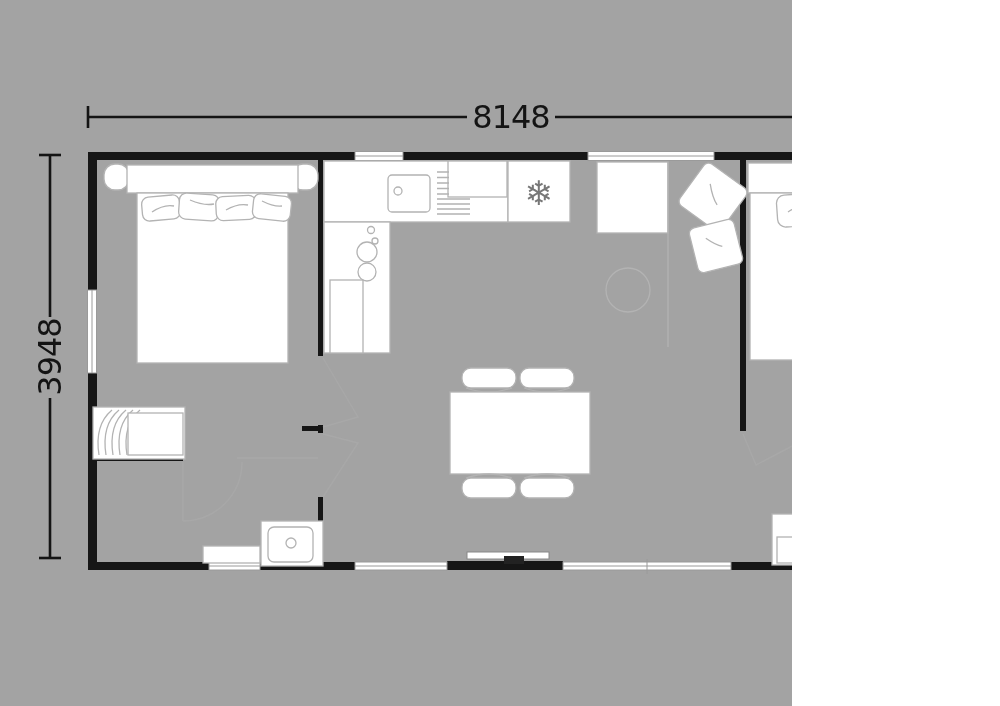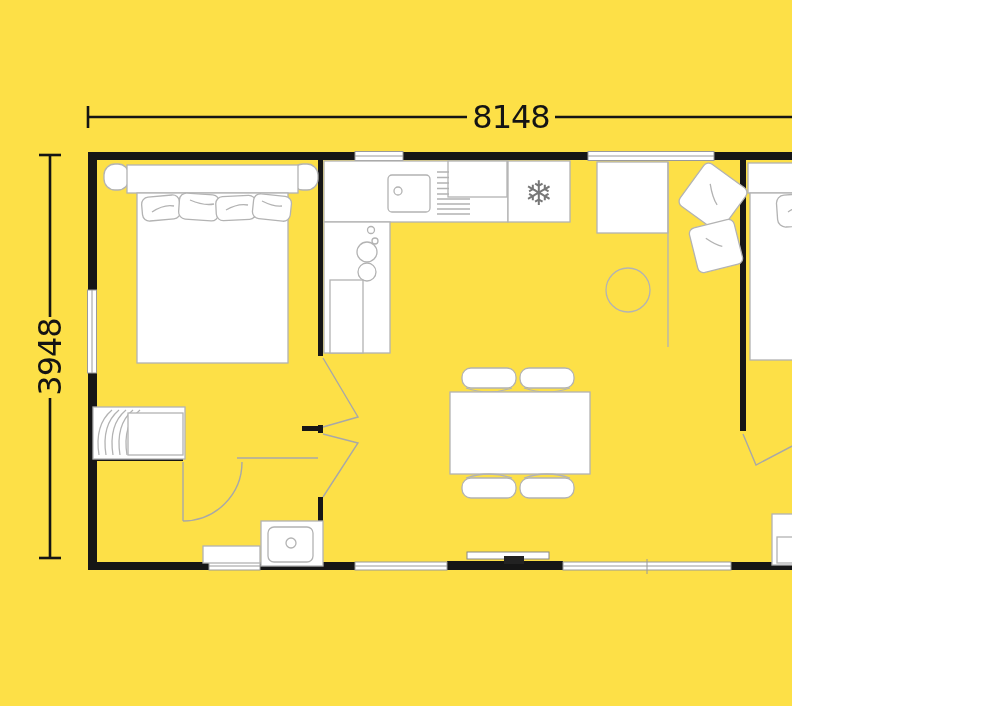--- a/index.html
+++ b/index.html
@@ -1,16 +1,16 @@
 <!DOCTYPE html>
 <html><head>
 <meta charset="utf-8">
 <style>
   html,body{margin:0;padding:0;background:#ffffff;}
-  .page{position:relative;width:792px;height:706px;background:#fde047;overflow:hidden;
+  .page{position:relative;width:792px;height:706px;background:#a3a3a3;overflow:hidden;
         font-family:"DejaVu Sans",sans-serif;}
   svg text{font-family:"DejaVu Sans","Liberation Sans",sans-serif;}
   .dim-text{font-size:32px;fill:#141414;letter-spacing:-1px;}
   .wall{fill:#161616;}
   .thinwall{stroke:#a8a8a8;stroke-width:1.5;}
   .win{fill:#ffffff;stroke:#9a9a9a;stroke-width:1;}
   .winline{stroke:#9a9a9a;stroke-width:1;}
   .furn{fill:#ffffff;stroke:#b3b3b3;stroke-width:1.3;}
   .furnln{fill:none;stroke:#b3b3b3;stroke-width:1.3;}
   .door{fill:none;stroke:#a8a8a8;stroke-width:1.4;}

